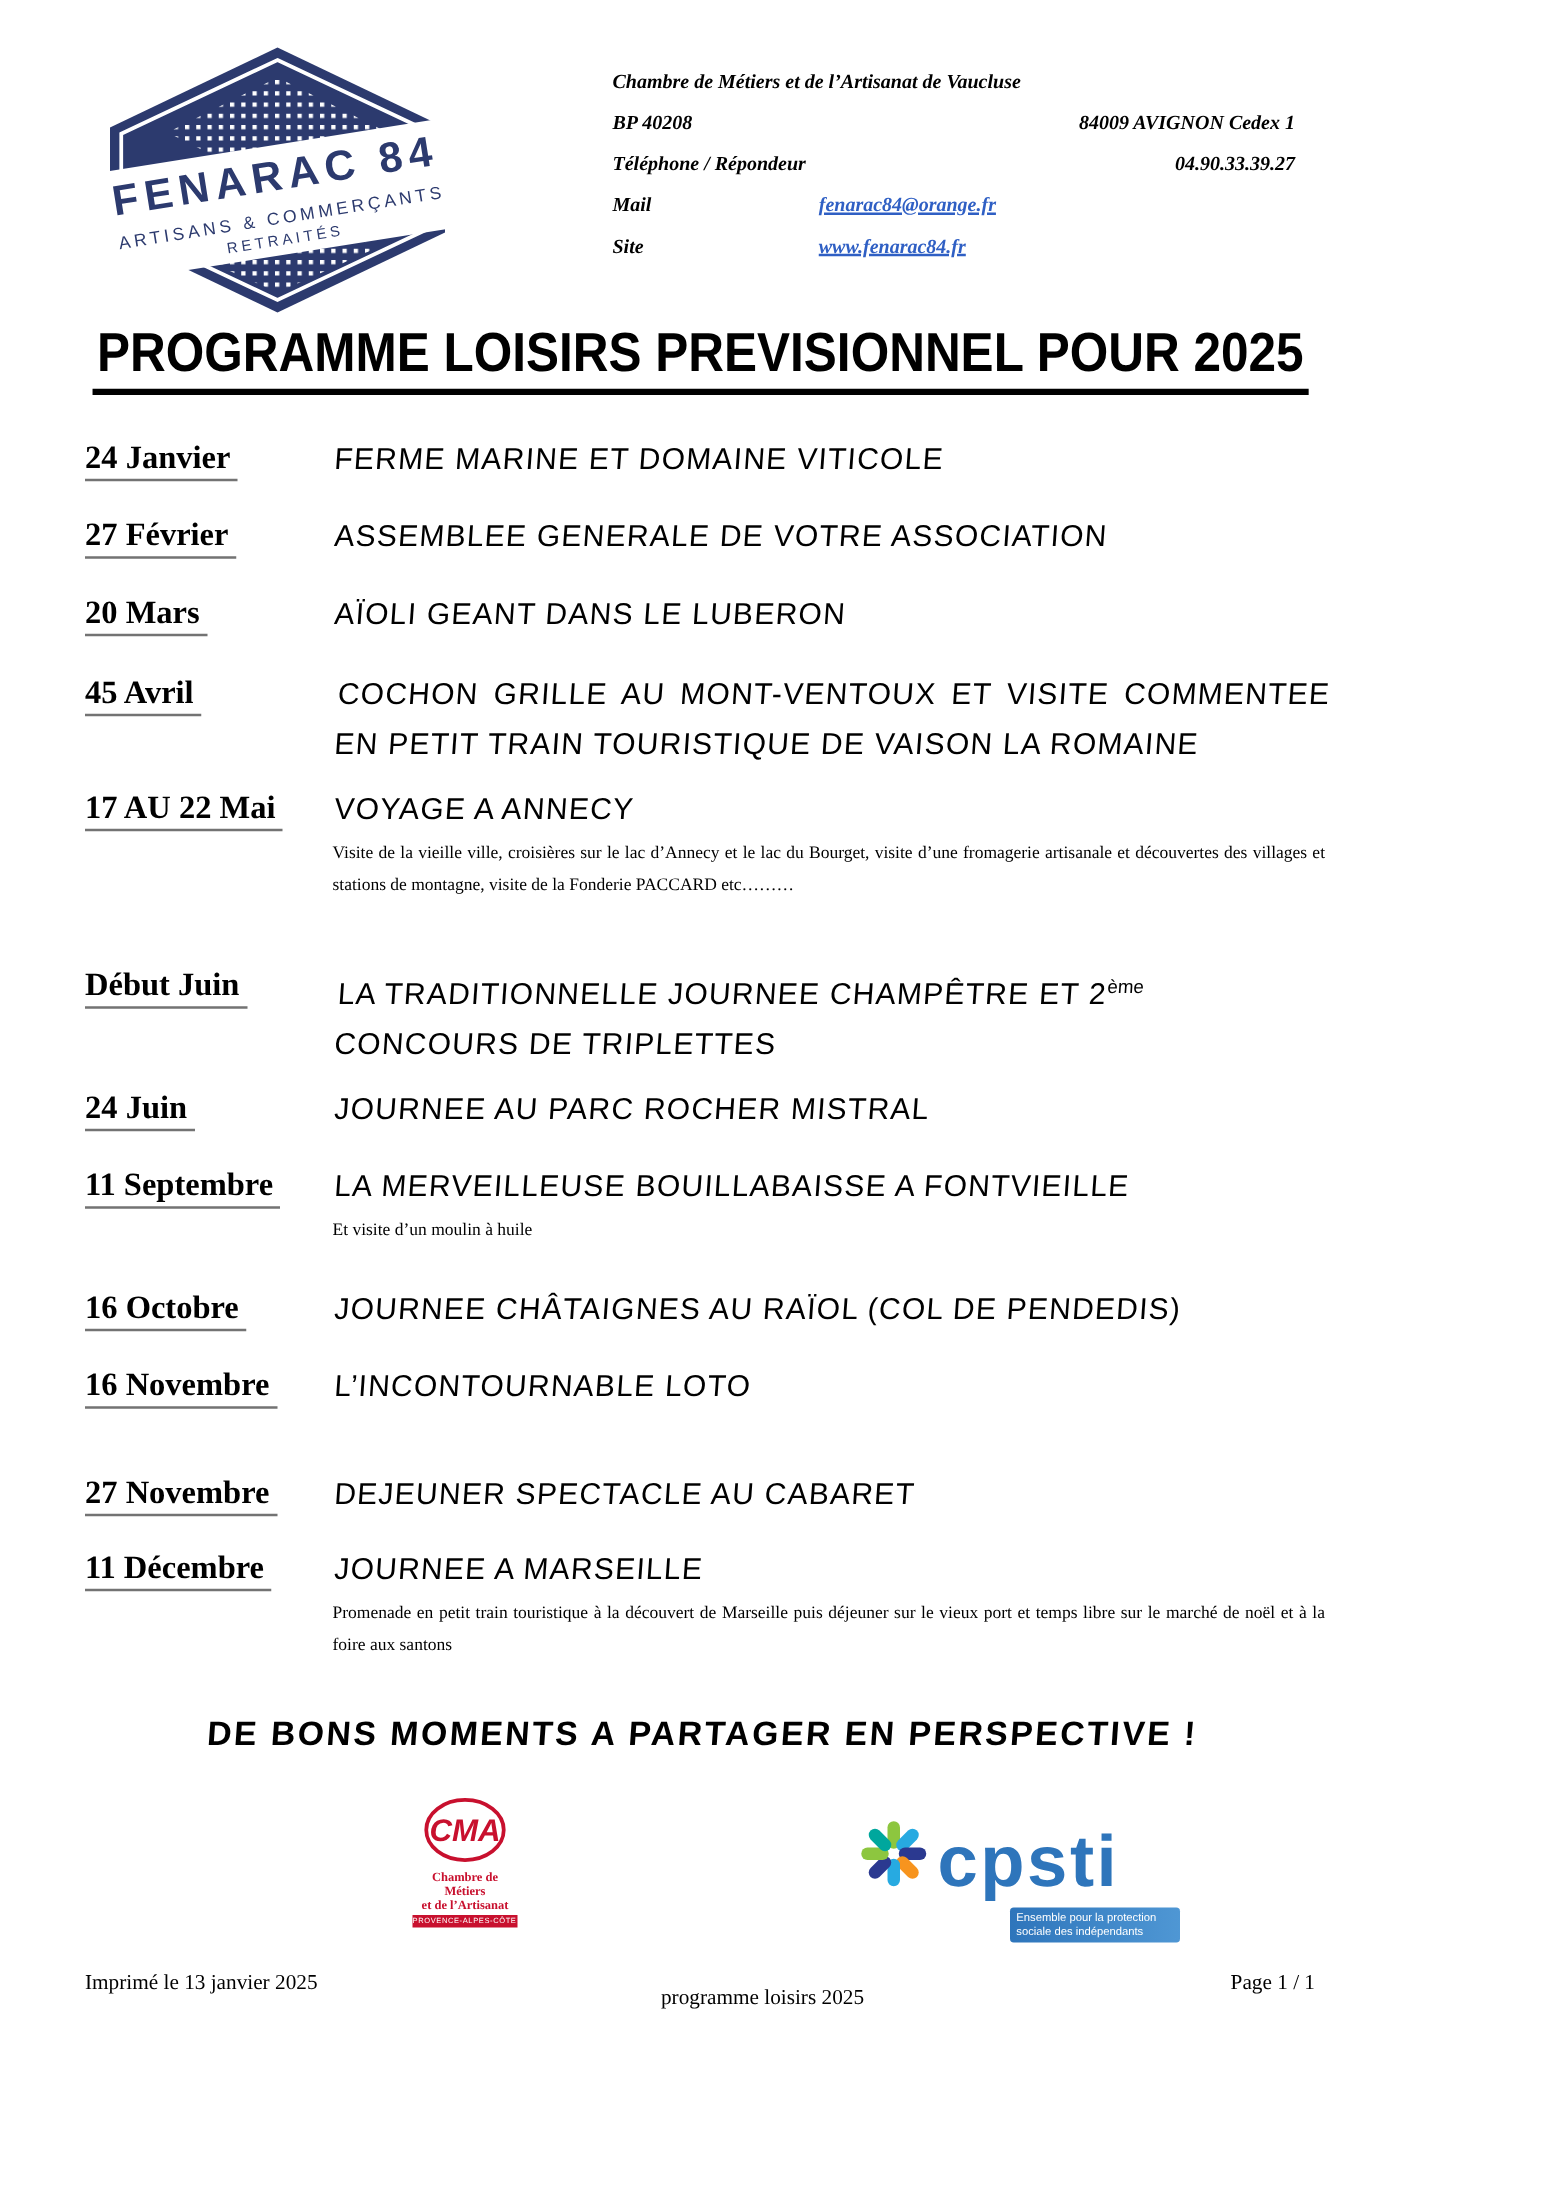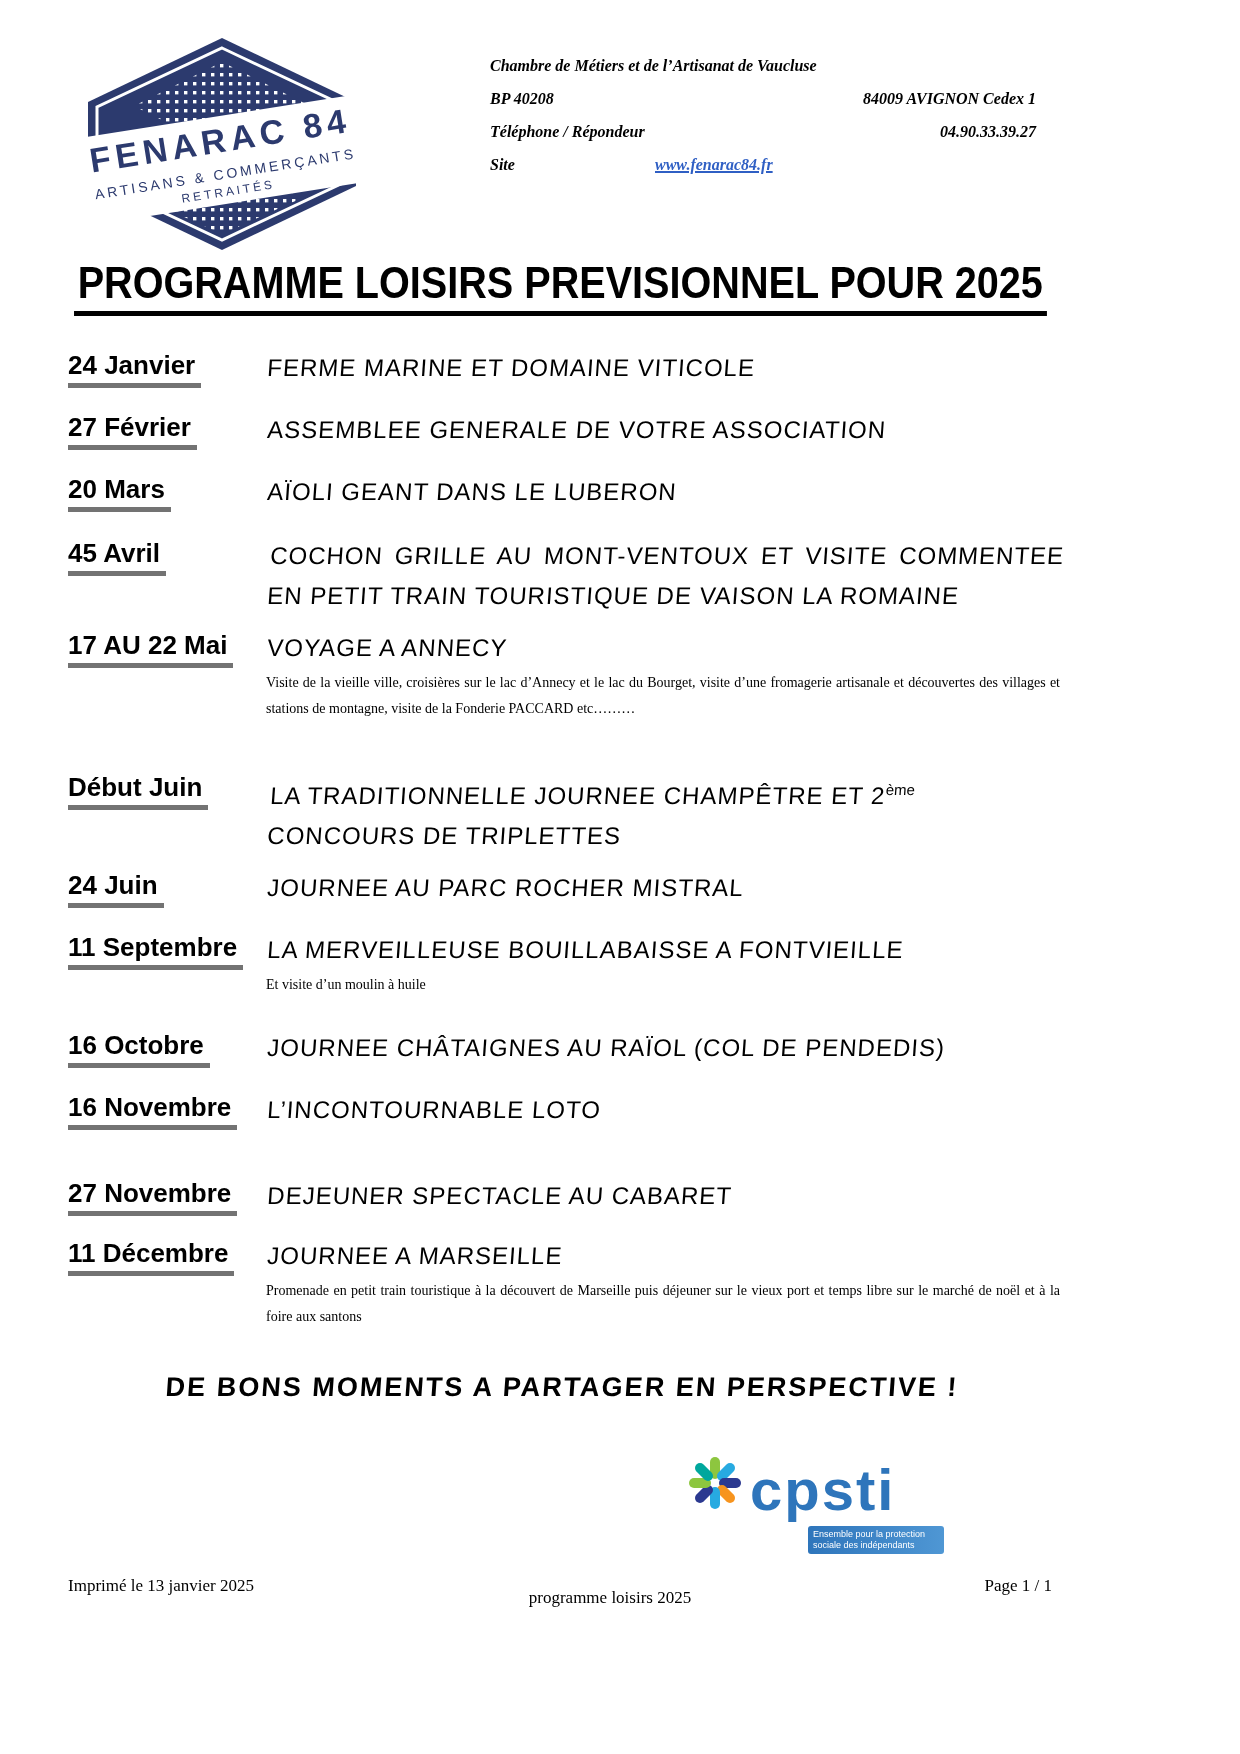--- a/index.html
+++ b/index.html
@@ -21,21 +21,21 @@
   .doc-title { position:absolute; top:247px; left:0; width:1120px; text-align:center;margin-top:11px; }
   .doc-title > span {
     display:inline-block; transform:scaleX(0.9); transform-origin:center;
     font-weight:bold; font-size:44px; letter-spacing:0px;
     border-bottom:5px solid #000; padding:0 4px 3px 4px; white-space:nowrap;
   }
 
   
   .event { position:absolute; left:68px; width:992px; }
   .event-date { position:absolute; left:0; top:2px; font-weight:bold; font-size:26px; white-space:nowrap; }
-  .event-date .du { display:inline-block; border-bottom:5px solid #737373; padding:0 6px 2px 0; }
+  .event-date .du { display:inline-block; border-bottom:2px solid #737373; padding:0 6px 2px 0;font-family:Liberation Serif, serif; }
   .event-body { margin-left:198px; }
   .event-title { font-size:24px; letter-spacing:1px; line-height:40px;
     transform:skewX(-4deg); transform-origin:0 100%; }
   .event-title .sup { font-size:15px; vertical-align:super; letter-spacing:0; }
   .jline { text-align:justify; text-align-last:justify; }
   .event-note { font-family:"Liberation Serif", serif; font-size:14px; line-height:26px;
     letter-spacing:0; margin-top:2px; }
   .justify { text-align:justify; }
 
   
@@ -91,20 +91,24 @@
     <div class="info-row">Chambre de Métiers et de l’Artisanat de Vaucluse</div>
     <div class="info-row">
       <span>BP 40208</span>
       <span class="val-right">84009 AVIGNON Cedex 1</span>
     </div>
     <div class="info-row">
       <span>Téléphone / Répondeur</span>
       <span class="val-right">04.90.33.39.27</span>
     </div>
     <div class="info-row">
+      <span>Mail</span>
+      <a class="val-mid link">fenarac84@orange.fr</a>
+    </div>
+    <div class="info-row">
       <span>Site</span>
       <a class="val-mid link">www.fenarac84.fr</a>
     </div>
   </div>
 
   <div class="doc-title">
     <span>PROGRAMME LOISIRS PREVISIONNEL POUR 2025</span>
   </div>
 
   <div class="event" style="top:348px">
@@ -195,20 +199,31 @@
   <div class="event" style="top:1236px">
     <div class="event-date"><span class="du">11 Décembre</span></div>
     <div class="event-body">
       <div class="event-title">JOURNEE A MARSEILLE</div>
       <div class="event-note justify">Promenade en petit train touristique à la découvert de Marseille puis déjeuner sur le vieux port et temps libre sur le marché de noël et à la foire aux santons</div>
     </div>
   </div>
 
   <div class="closing">DE BONS MOMENTS A PARTAGER EN PERSPECTIVE !</div>
 
+  <div class="cma">
+    <svg width="80" height="56" viewBox="0 0 80 56">
+      <ellipse cx="40" cy="28" rx="31" ry="24" fill="none" stroke="#c8102e" stroke-width="3"></ellipse>
+      <text x="40" y="37" text-anchor="middle" font-family="Liberation Sans, sans-serif" font-size="25" font-weight="bold" font-style="italic" fill="#c8102e">CMA</text>
+    </svg>
+    <div class="cma-lines">
+      <div>Chambre de Métiers</div>
+      <div>et de l’Artisanat</div>
+    </div>
+    <div class="cma-bar">PROVENCE-ALPES-CÔTE D’AZUR</div>
+  </div>
 
   <div class="cpsti">
     <svg class="cpsti-icon" width="58" height="58" viewBox="0 0 58 58">
       <g stroke-linecap="round" stroke-width="10">
         <line x1="29" y1="8" x2="29" y2="20" stroke="#8dc63f"></line>
         <line x1="44" y1="14" x2="36" y2="22" stroke="#27aae1"></line>
         <line x1="50" y1="29" x2="38" y2="29" stroke="#2b3990"></line>
         <line x1="44" y1="44" x2="36" y2="36" stroke="#f7941e"></line>
         <line x1="29" y1="50" x2="29" y2="38" stroke="#27aae1"></line>
         <line x1="14" y1="44" x2="22" y2="36" stroke="#2b3990"></line>

